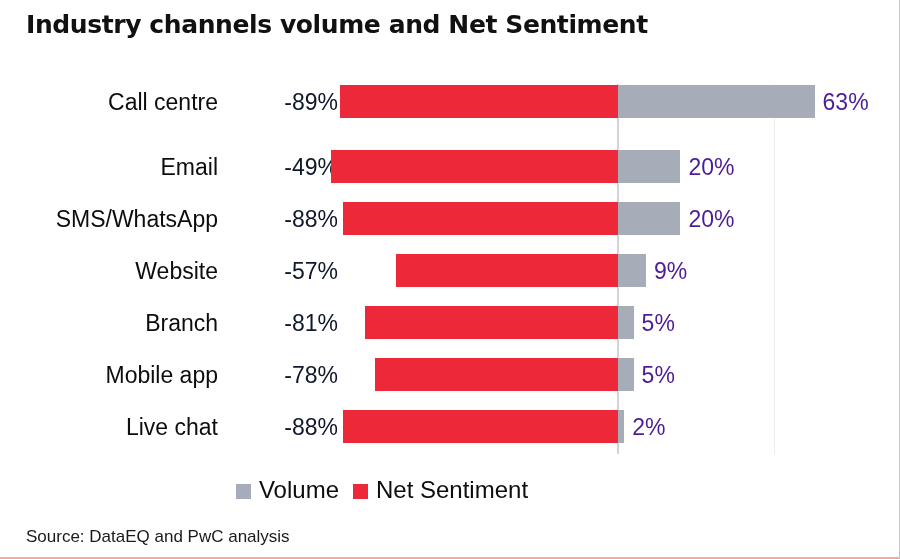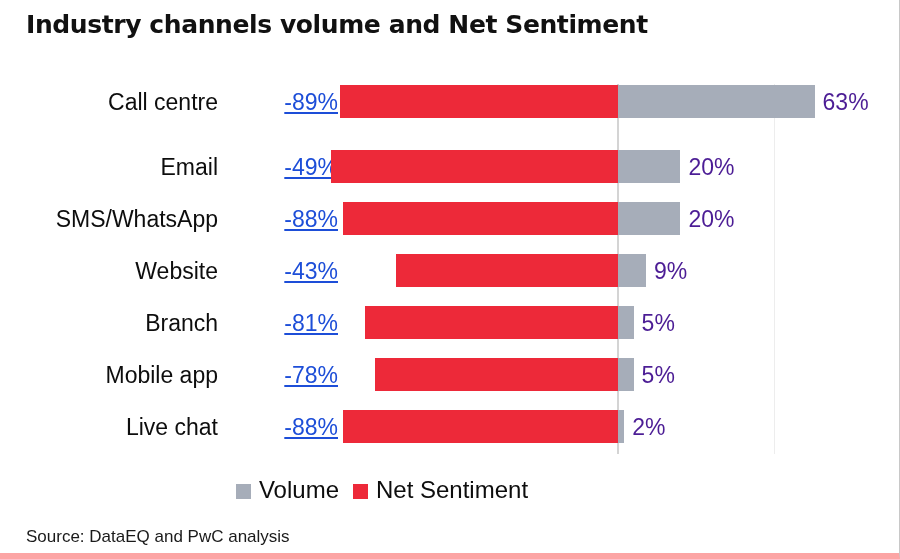--- a/index.html
+++ b/index.html
@@ -6,21 +6,21 @@
     margin: 0;
     padding: 0;
     background: #ffffff;
   }
   #chart-card {
     position: relative;
     width: 900px;
     height: 559px;
     background: #ffffff;
     box-sizing: border-box;
-    border-bottom: 6px solid #fca5a5;
+    border-bottom: 2px solid #fca5a5;
     border-right: 1px solid #c8c8c8;
     overflow: hidden;
     font-family: "Liberation Sans", sans-serif;
     color: #000000;
   }
 
   
   #chart-title {
     position: absolute;
     left: 26px;
@@ -80,23 +80,22 @@
 
   .neg-label {
     position: absolute;
     left: 220px;
     width: 118px;
     top: 50%;
     transform: translateY(-50%);
     text-align: right;
     font-size: 23px;
     line-height: 26px;
-    color: #1d4ed8;
-    white-space: nowrap;
-    text-decoration: underline;
+    color: #0f172a;
+    white-space: nowrap;
   }
 
   .bar-neg {
     position: absolute;
     top: 0;
     height: 33px;
     background: #ED2939;
   }
 
   .bar-pos {
@@ -184,21 +183,21 @@
         </div>
         <div class="bar-row" style="top: 118px;">
           <div class="cat-label">SMS/WhatsApp</div>
           <div class="neg-label">-88%</div>
           <div class="bar-neg" style="left: 343.44px; width: 274.56px; background: rgb(237, 41, 57);"></div>
           <div class="bar-pos" style="left: 618px; width: 62.4px; background: rgb(166, 173, 185);"></div>
           <div class="pos-label" style="left: 688.4px;">20%</div>
         </div>
         <div class="bar-row" style="top: 170px; padding-left: 32px;">
           <div class="cat-label">Website</div>
-          <div class="neg-label">-43%</div>
+          <div class="neg-label">-57%</div>
           <div class="bar-neg" style="left: 396.48px; width: 221.52px; background: rgb(237, 41, 57);"></div>
           <div class="bar-pos" style="left: 618px; width: 28.08px; background: rgb(166, 173, 185);"></div>
           <div class="pos-label" style="left: 654.08px;">9%</div>
         </div>
         <div class="bar-row" style="top: 222px;">
           <div class="cat-label">Branch</div>
           <div class="neg-label">-81%</div>
           <div class="bar-neg" style="left: 365.28px; width: 252.72px; background: rgb(237, 41, 57);"></div>
           <div class="bar-pos" style="left: 618px; width: 15.6px; background: rgb(166, 173, 185);"></div>
           <div class="pos-label" style="left: 641.6px;">5%</div>

